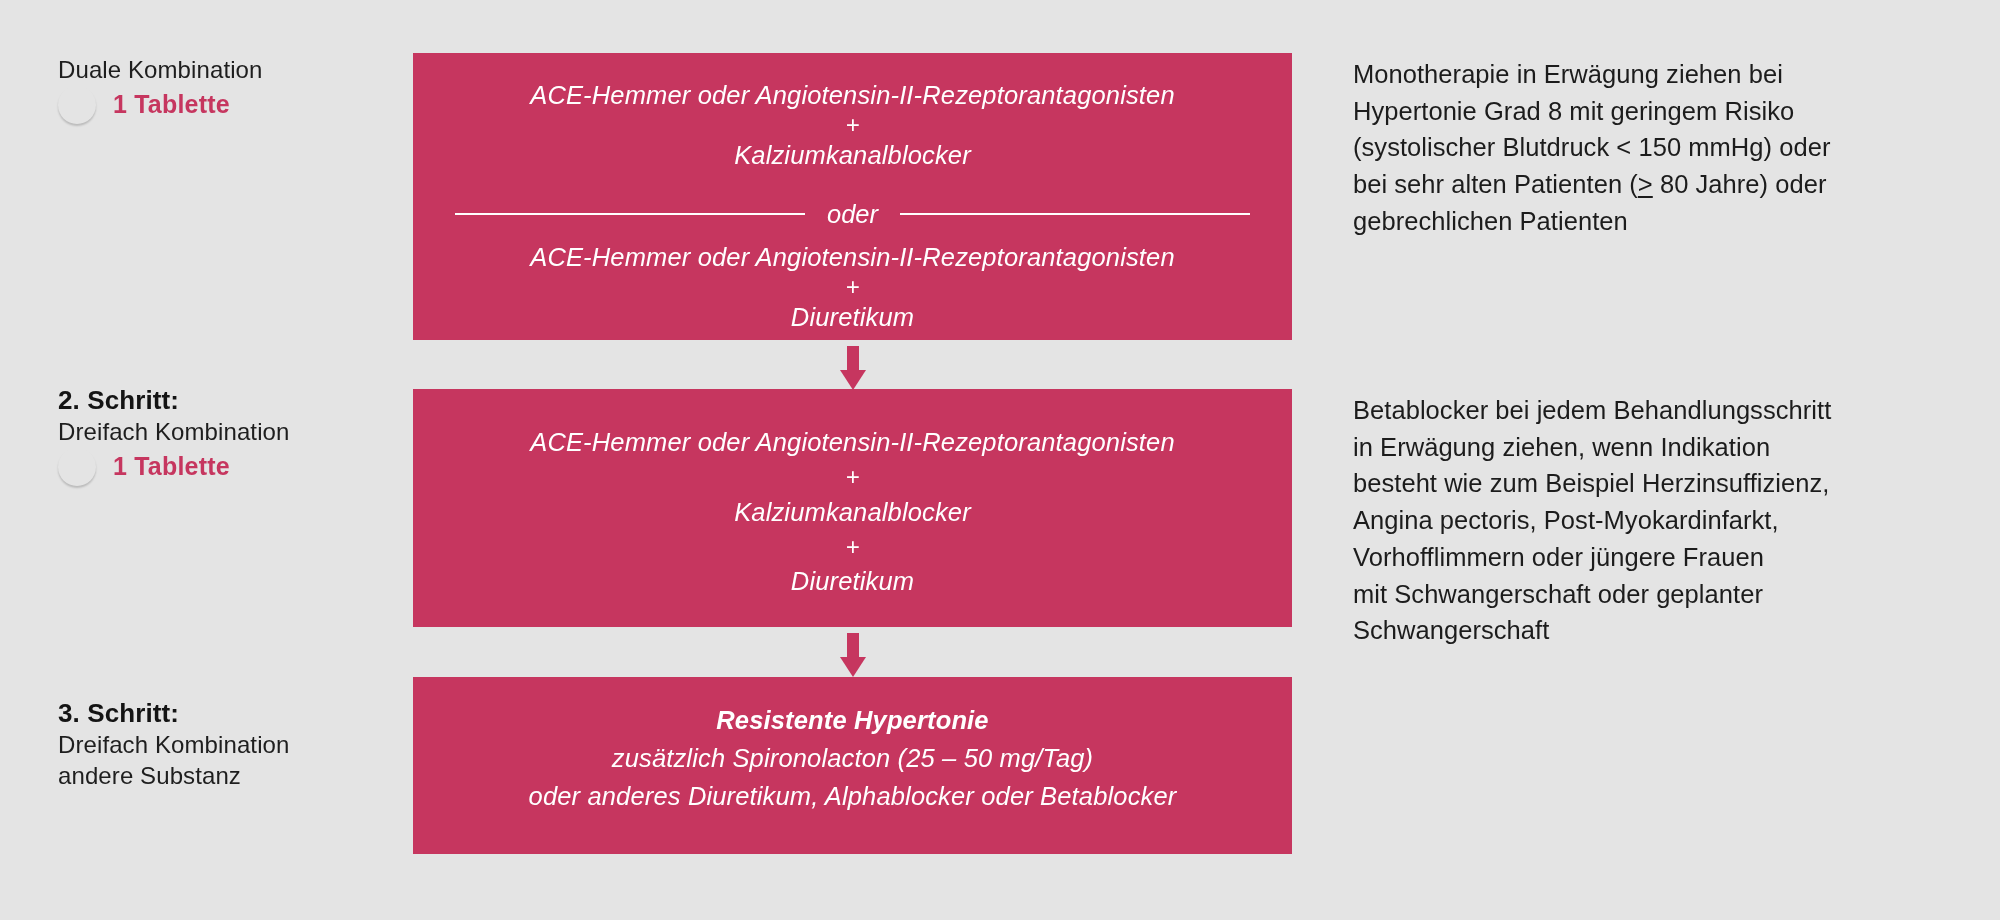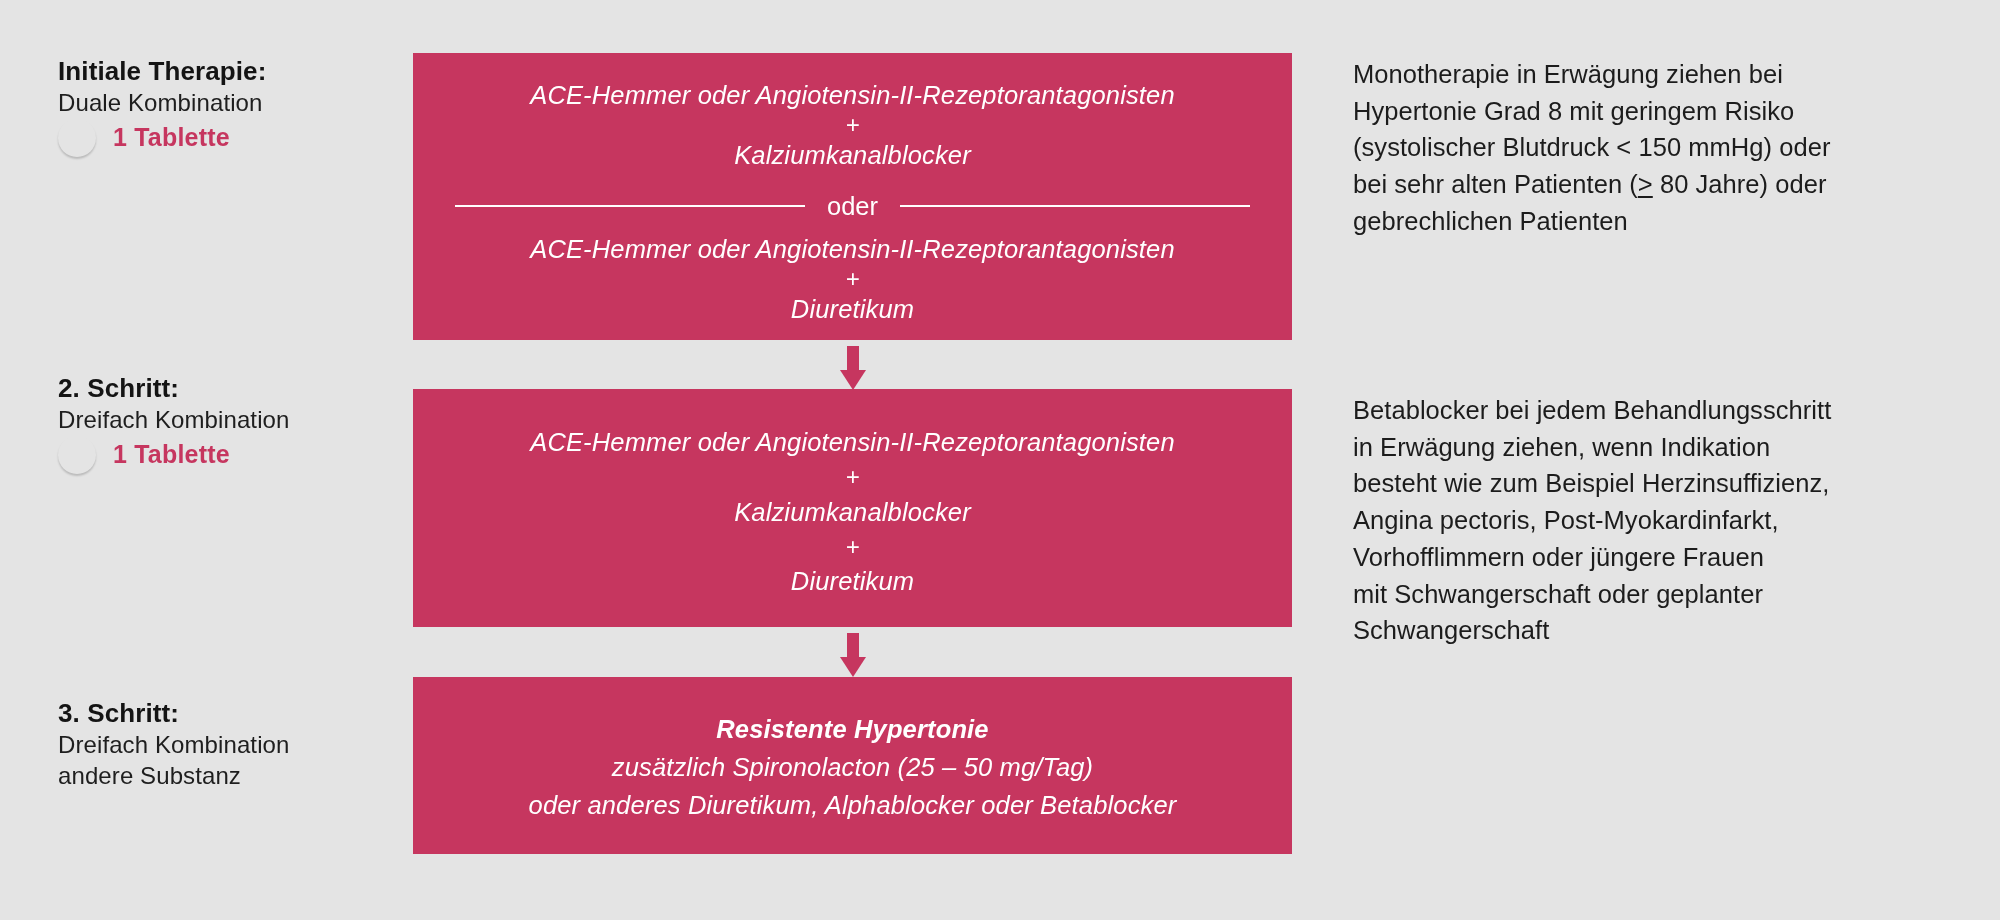--- a/index.html
+++ b/index.html
@@ -89,21 +89,22 @@
   }
   .box-line.bold {
     font-weight: bold;
   }
   .box-line.gap-top-s { margin-top: 5px; }
 
   
   .oder-divider {
     display: flex;
     align-items: center;
-    margin: 22px 42px 14px 42px;
+    margin: 30px 42px 14px 42px;
+    font-style: italic;
   }
   .oder-divider .rule {
     flex: 1 1 auto;
     height: 2px;
     background: #ffffff;
   }
   .oder-divider .oder-text {
     padding: 0 22px;
     font-size: 25.5px;
     color: #ffffff;
@@ -151,21 +152,20 @@
     text-decoration: underline;
     text-underline-offset: 3px;
   }
 </style>
 </head>
 <body>
 
 <div class="page">
 
   <div class="label-block" style="top:55px;">
-    <div class="label-title">Initiale Therapie:</div>
     <div class="label-sub">Duale Kombination</div>
     <div class="tablet-row">
       <span class="tablet-dot"></span>
       <span class="tablet-text">1 Tablette</span>
     </div>
   </div>
 
   <div class="box" style="top:53px; height:287px; padding-top:26px;">
     <div class="box-line">ACE-Hemmer oder Angiotensin-II-Rezeptorantagonisten</div>
     <div class="box-line plus">+</div>
@@ -188,21 +188,21 @@
     <div>(systolischer Blutdruck &lt; 150 mmHg) oder</div>
     <div>bei sehr alten Patienten (<span class="gte">&gt;</span> 80 Jahre) oder</div>
     <div>gebrechlichen Patienten</div>
   </div>
 
   <div class="arrow" style="top:346px;">
     <span class="shaft"></span>
     <span class="head"></span>
   </div>
 
-  <div class="label-block" style="top:372px;">
+  <div class="label-block" style="top:384px;">
     <div class="label-title">2. Schritt:</div>
     <div class="label-sub">Dreifach Kombination</div>
     <div class="tablet-row">
       <span class="tablet-dot"></span>
       <span class="tablet-text">1 Tablette</span>
     </div>
   </div>
 
   <div class="box" style="top:389px; height:238px; padding-top:37px;">
     <div class="box-line">ACE-Hemmer oder Angiotensin-II-Rezeptorantagonisten</div>
@@ -226,19 +226,19 @@
     <span class="shaft"></span>
     <span class="head"></span>
   </div>
 
   <div class="label-block" style="top:697px;">
     <div class="label-title">3. Schritt:</div>
     <div class="label-sub">Dreifach Kombination</div>
     <div class="label-sub">andere Substanz</div>
   </div>
 
-  <div class="box" style="top:677px; height:177px; padding-top:36px;">
+  <div class="box" style="top:677px; height:177px; padding-top:27px;">
     <div class="box-line bold">Resistente Hypertonie</div>
     <div class="box-line gap-top-s">zusätzlich Spironolacton (25 – 50 mg/Tag)</div>
     <div class="box-line gap-top-s">oder anderes Diuretikum, Alphablocker oder Betablocker</div>
   </div>
 
 </div>
 
 </body></html>

